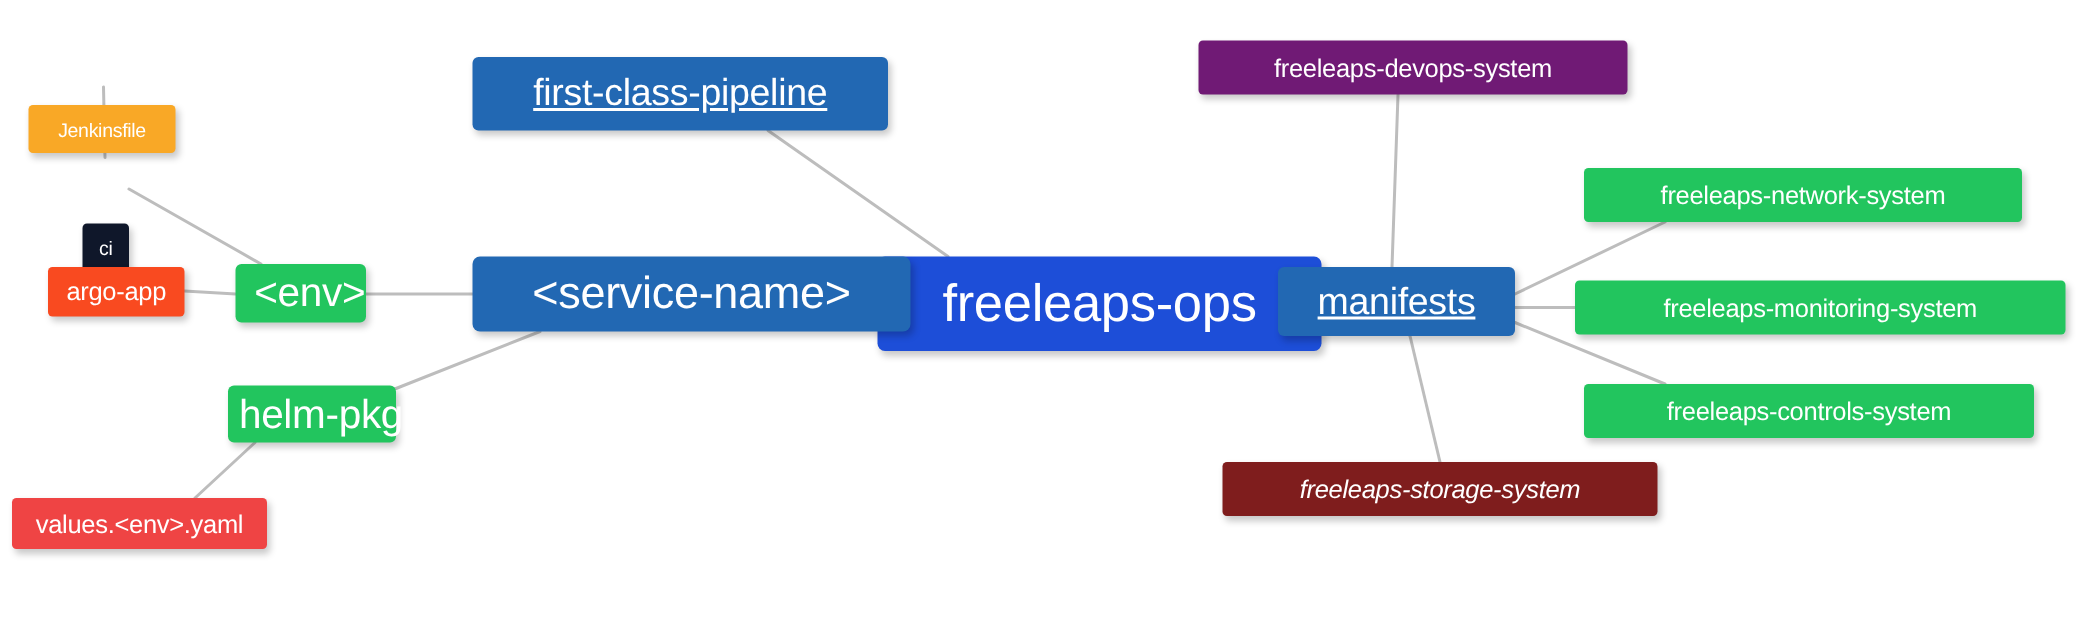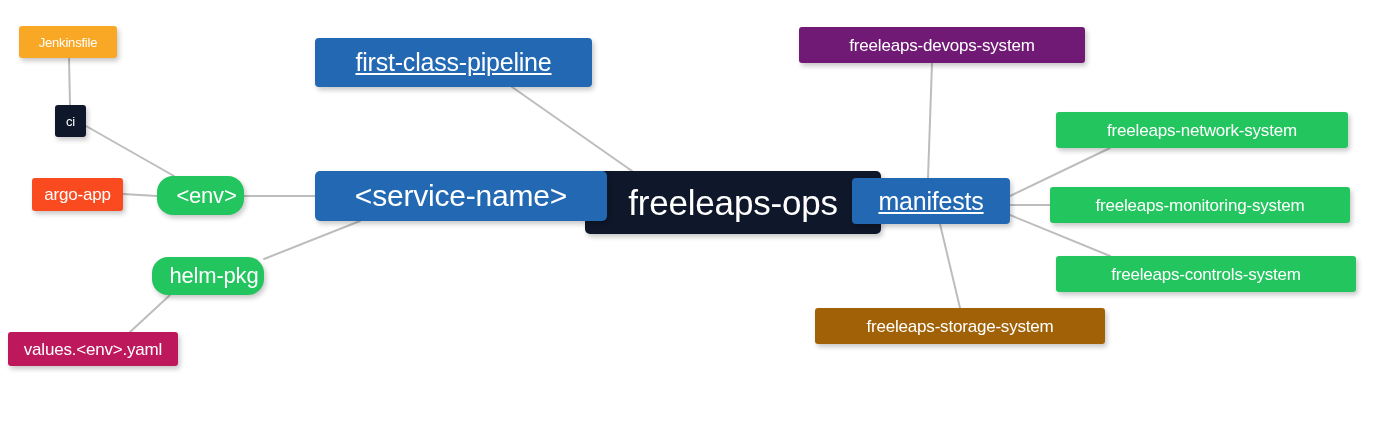--- a/index.html
+++ b/index.html
@@ -38,23 +38,23 @@
     line-height: 1;
     box-shadow: 2px 3px 5px rgba(0,0,0,0.22);
     letter-spacing: -0.2px;
     z-index: 5;
     user-select: none;
   }
   
   .lvl-root   { font-size: 35px; border-radius: 5px; }
   .lvl-1      { font-size: 30px; border-radius: 5px; }
   .lvl-1-sm   { font-size: 25px; border-radius: 4px; text-decoration: underline; }
-  .lvl-2      { font-size: 22px; border-radius: 16px; padding-left: 12px; }
+  .lvl-2      { font-size: 27px; border-radius: 4px; padding-left: 12px; }
   .lvl-3      { font-size: 17px; border-radius: 3px; }
-  .lvl-4      { font-size: 13px; border-radius: 3px; }
+  .lvl-4      { font-size: 13px; border-radius: 3px; margin-top: 44px; }
 </style>
 </head>
 <body>
 
 <div id="mindmap">
 
   <svg id="edge-layer" viewBox="0 0 1390 421" width="1390" height="421">
       <line x1="585" y1="202" x2="571" y2="196" stroke="#bdbdbd" stroke-width="2" stroke-linecap="round"></line>
       <line x1="845" y1="202" x2="852" y2="201" stroke="#bdbdbd" stroke-width="2" stroke-linecap="round"></line>
       <line x1="632" y1="171" x2="512" y2="87" stroke="#bdbdbd" stroke-width="2" stroke-linecap="round"></line>
@@ -65,30 +65,30 @@
       <line x1="70" y1="105" x2="69" y2="58" stroke="#bdbdbd" stroke-width="2" stroke-linecap="round"></line>
       <line x1="170" y1="295" x2="130" y2="332" stroke="#bdbdbd" stroke-width="2" stroke-linecap="round"></line>
       <line x1="928" y1="178" x2="932" y2="63" stroke="#bdbdbd" stroke-width="2" stroke-linecap="round"></line>
       <line x1="1010" y1="196" x2="1110" y2="148" stroke="#bdbdbd" stroke-width="2" stroke-linecap="round"></line>
       <line x1="1010" y1="205" x2="1050" y2="205" stroke="#bdbdbd" stroke-width="2" stroke-linecap="round"></line>
       <line x1="1010" y1="215" x2="1110" y2="256" stroke="#bdbdbd" stroke-width="2" stroke-linecap="round"></line>
       <line x1="940" y1="224" x2="960" y2="308" stroke="#bdbdbd" stroke-width="2" stroke-linecap="round"></line>
     </svg>
 
   <div id="node-layer">
-      <div class="node lvl-root" style="left: 585px; top: 171px; width: 296px; height: 63px; background: #0f172a;">freeleaps-ops</div>
+      <div class="node lvl-root" style="left: 585px; top: 171px; width: 296px; height: 63px; background: #1d4ed8;">freeleaps-ops</div>
       <div class="node lvl-1" style="left: 315px; top: 171px; width: 292px; height: 50px; background: rgb(34, 104, 179);">&lt;service-name&gt;</div>
       <div class="node lvl-1-sm" style="left: 852px; top: 178px; width: 158px; height: 46px; background: rgb(34, 104, 179);">manifests</div>
       <div class="node lvl-1-sm" style="left: 315px; top: 38px; width: 277px; height: 49px; background: rgb(34, 104, 179);">first-class-pipeline</div>
       <div class="node lvl-2" style="left: 157px; top: 176px; width: 87px; height: 39px; background: rgb(34, 197, 94);">&lt;env&gt;</div>
       <div class="node lvl-2" style="left: 152px; top: 257px; width: 112px; height: 38px; background: rgb(34, 197, 94);">helm-pkg</div>
       <div class="node lvl-4" style="left: 55px; top: 105px; width: 31px; height: 32px; background: #0f172a;">ci</div>
       <div class="node lvl-3" style="left: 32px; top: 178px; width: 91px; height: 33px; background: rgb(249, 74, 32);">argo-app</div>
       <div class="node lvl-4" style="left: 19px; top: 26px; width: 98px; height: 32px; background: rgb(249, 168, 38);">Jenkinsfile</div>
-      <div class="node lvl-3" style="left: 8px; top: 332px; width: 170px; height: 34px; background: #be185d;">values.&lt;env&gt;.yaml</div>
+      <div class="node lvl-3" style="left: 8px; top: 332px; width: 170px; height: 34px; background: #ef4444;">values.&lt;env&gt;.yaml</div>
       <div class="node lvl-3" style="left: 799px; top: 27px; width: 286px; height: 36px; background: #701a75;">freeleaps-devops-system</div>
       <div class="node lvl-3" style="left: 1056px; top: 112px; width: 292px; height: 36px; background: rgb(34, 197, 94);">freeleaps-network-system</div>
-      <div class="node lvl-3" style="left: 1050px; top: 187px; width: 300px; height: 36px; background: rgb(34, 197, 94);">freeleaps-monitoring-system</div>
+      <div class="node lvl-3" style="left: 1050px; top: 187px; width: 327px; height: 36px; background: rgb(34, 197, 94);">freeleaps-monitoring-system</div>
       <div class="node lvl-3" style="left: 1056px; top: 256px; width: 300px; height: 36px; background: rgb(34, 197, 94);">freeleaps-controls-system</div>
-      <div class="node lvl-3" style="left: 815px; top: 308px; width: 290px; height: 36px; background: #a16207;">freeleaps-storage-system</div>
+      <div class="node lvl-3" style="left: 815px; top: 308px; width: 290px; height: 36px; background: #7f1d1d; font-style: italic;">freeleaps-storage-system</div>
     </div>
 
 </div>
 
 </body></html>

